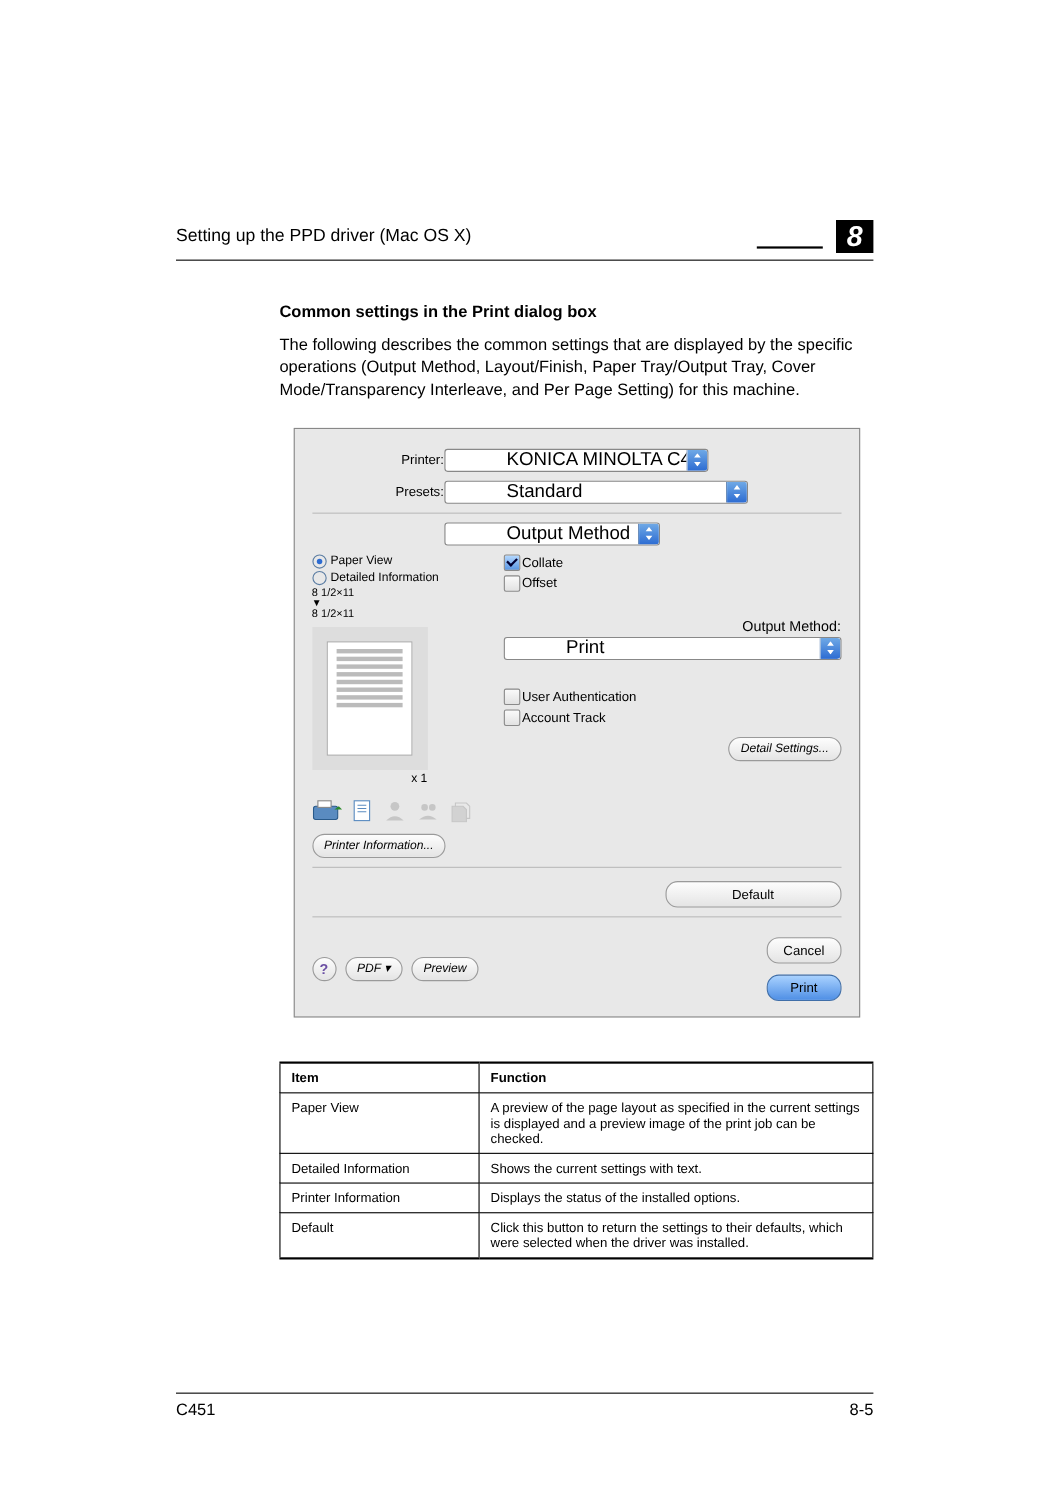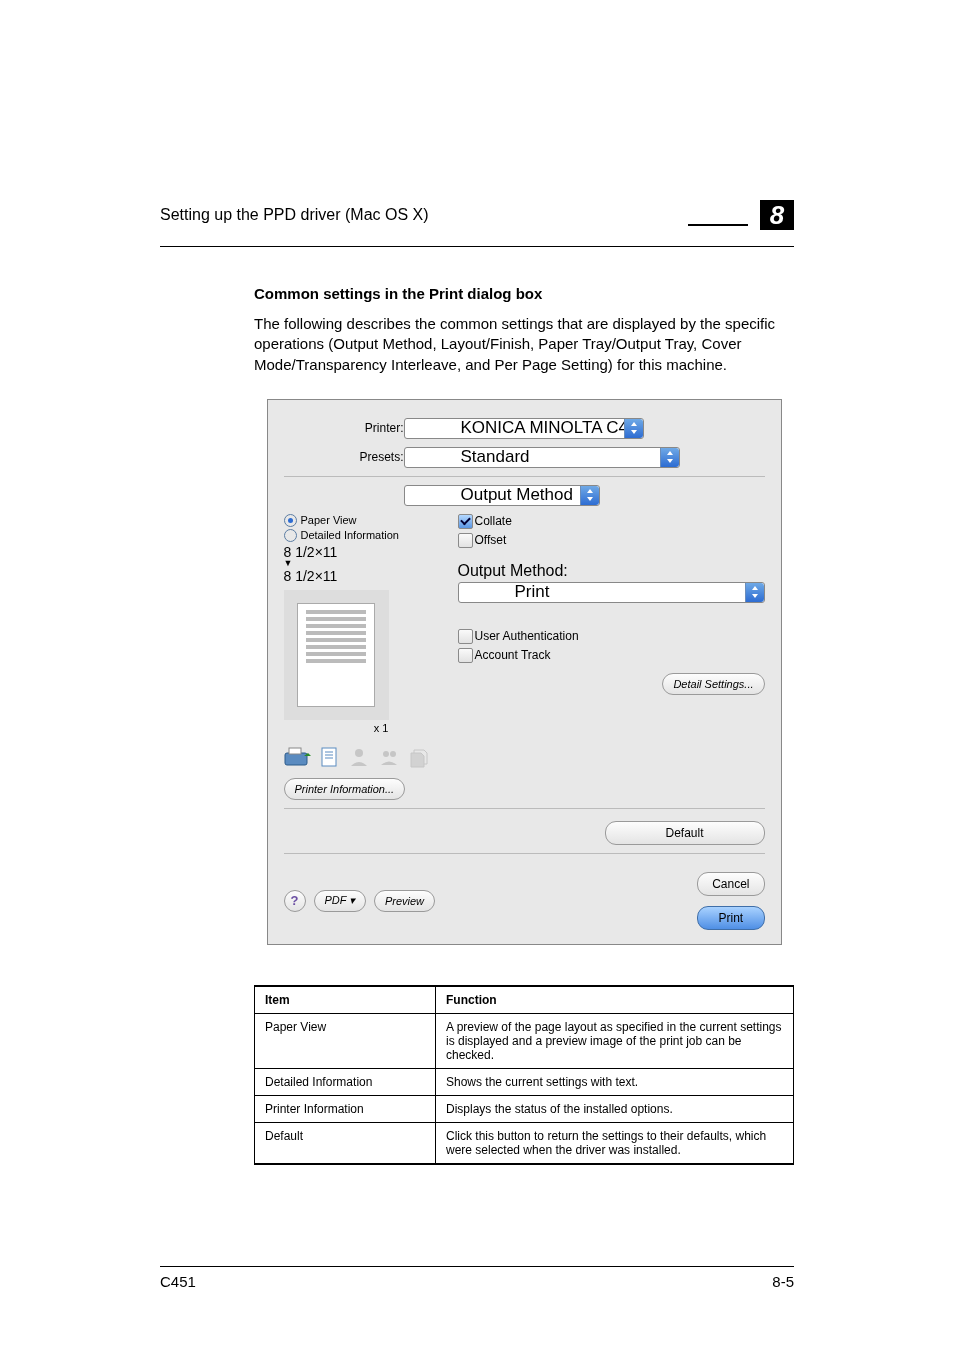--- a/index.html
+++ b/index.html
@@ -14,21 +14,21 @@
     height: 1350px;
     box-sizing: border-box;
     padding: 200px 160px 60px 160px;
     position: relative;
   }
   .running-head {
     display: flex;
     align-items: center;
     justify-content: space-between;
     border-bottom: 1px solid #000;
-    padding-bottom: 16px;
+    padding-bottom: 6px;
     font-size: 16px;
     margin-bottom: 38px;
   }
   .running-head .chapnum {
     display: flex;
     align-items: center;
   }
   .running-head .chapnum .box {
     background: #000;
     color: #fff;
@@ -143,21 +143,21 @@
     display: inline-flex;
     align-items: center; justify-content: center;
   }
   .radio-row .dot.sel::after {
     content: "";
     width: 5px; height: 5px;
     background: #2d6cd2;
     border-radius: 50%;
   }
   .size-line {
-    font-size: 14px;
+    font-size: 10px;
     margin-top: 2px;
   }
   .arrow-down {
     font-size: 9px;
     line-height: 6px;
   }
   .paper-preview {
     margin-top: 6px;
     background: #ddd;
     width: 105px;
@@ -228,21 +228,21 @@
     background: linear-gradient(#b4d8ff,#5a96e3);
   }
   .chk.checked::after {
     content: "";
     width: 7px; height: 4px;
     border-left: 2px solid #003;
     border-bottom: 2px solid #003;
     transform: rotate(-45deg);
     margin-top: -2px;
   }
-  .out-label { font-size: 16px; margin-top: 14px; }
+  .out-label { font-size: 13px; margin-top: 24px; text-align: right; }
   .detail-row {
     display: flex;
     justify-content: space-between;
     align-items: center;
     margin-top: 10px;
   }
   .default-row {
     display: flex;
     justify-content: flex-end;
     margin-top: 12px;

